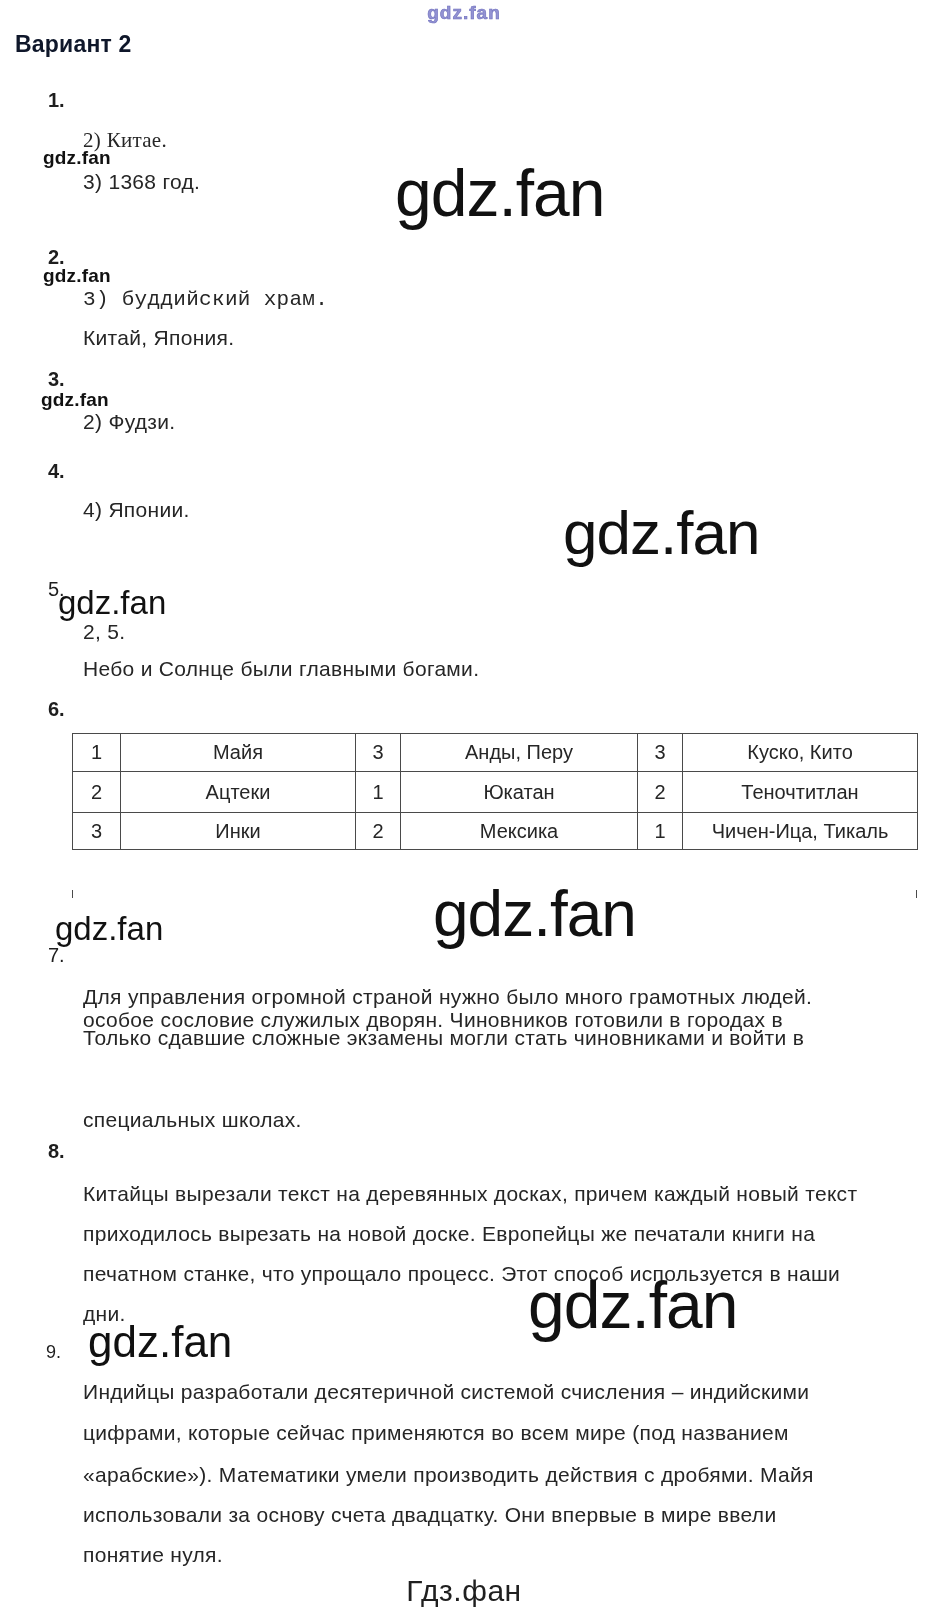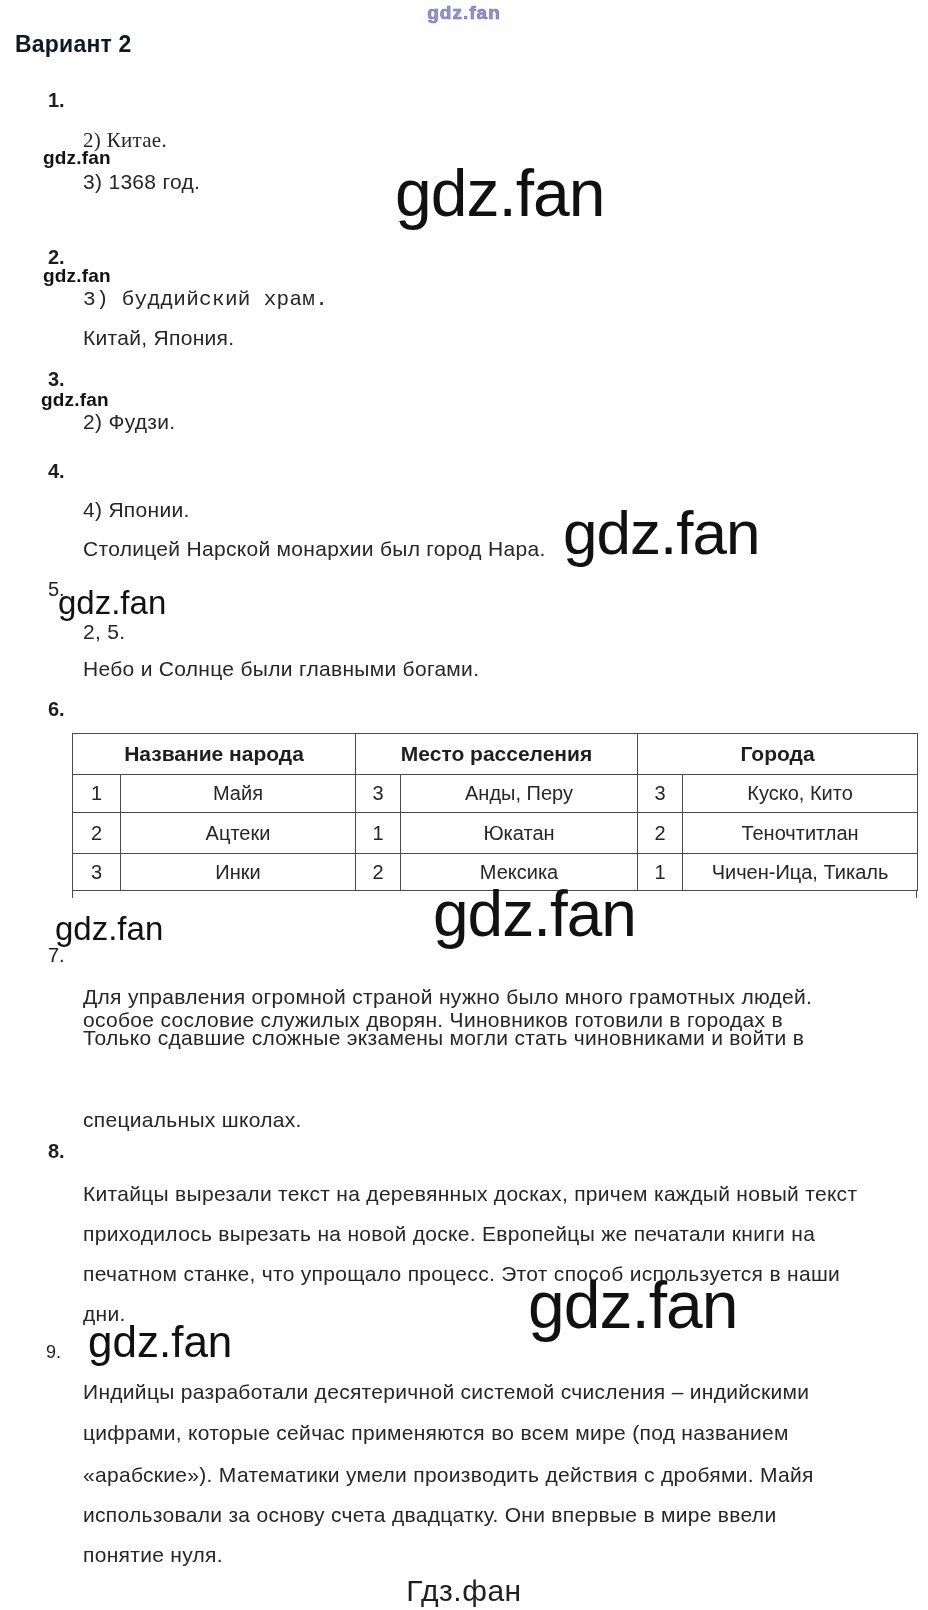--- a/index.html
+++ b/index.html
@@ -78,44 +78,38 @@
   <div class="wm wm-small" style="left:43px;top:266px;">gdz.fan</div>
   <div class="ln" style="left:83px;top:288px;font-family:Liberation Mono, monospace;">3) буддийский храм.</div>
   <div class="ln" style="left:83px;top:326px;">Китай, Япония.</div>
 
   <div class="num" style="left:48px;top:368px;">3.</div>
   <div class="wm wm-small" style="left:41px;top:390px;">gdz.fan</div>
   <div class="ln" style="left:83px;top:410px;">2) Фудзи.</div>
 
   <div class="num" style="left:48px;top:460px;">4.</div>
   <div class="ln" style="left:83px;top:498px;">4) Японии.</div>
-  <div class="ln" style="left:83px;top:537px;">Столицей Нарской монархии был город Нара.</div>
   <div class="wm wm-big" style="left:563px;top:502px;font-size:62px;">gdz.fan</div>
 
   <div class="num" style="left:48px;top:578px;font-weight:normal;">5.</div>
   <div class="wm wm-med" style="left:58px;top:586px;font-size:33px;">gdz.fan</div>
   <div class="ln" style="left:83px;top:620px;">2, 5.</div>
   <div class="ln" style="left:83px;top:657px;">Небо и Солнце были главными богами.</div>
 
   <div class="num" style="left:48px;top:698px;">6.</div>
   <table class="answers-table">
     <colgroup>
       <col style="width:48px">
         <col style="width:235px">
       <col style="width:45px">
         <col style="width:237px">
       <col style="width:45px">
         <col style="width:235px">
     </colgroup>
     <tbody>
-        <tr style="height:41px;">
-      <th colspan="2">Название народа</th>
-      <th colspan="2">Место расселения</th>
-      <th colspan="2">Города</th>
-    </tr>
     <tr style="height:38px;">
       <td>1</td>
       <td>Майя</td>
       <td>3</td>
       <td>Анды, Перу</td>
       <td>3</td>
       <td>Куско, Кито</td>
     </tr>
     <tr style="height:41px;">
       <td>2</td>

